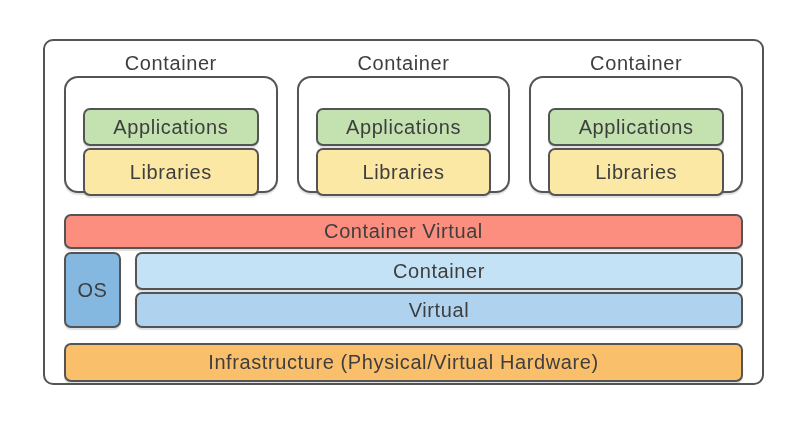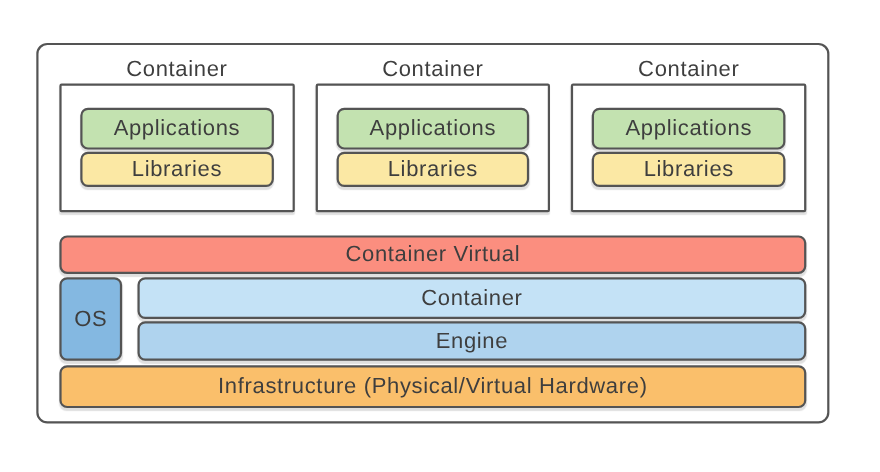--- a/index.html
+++ b/index.html
@@ -20,21 +20,21 @@
     position: relative;
     width: 800px;
     height: 429px;
     background: var(--canvas-bg);
     font-family: "Liberation Sans", sans-serif;
     color: var(--text);
     overflow: hidden;
   }
   .outer {
     position: absolute;
-    left: 33px;
+    left: 43px;
     top: 39px;
     width: 721px;
     height: 346px;
     border: 2px solid var(--border);
     border-radius: 10px;
     background: var(--canvas-bg);
     padding: 9px 19px 0 19px;
   }
   .containers-row {
     display: flex;
@@ -45,54 +45,54 @@
     height: 26px;
     display: flex;
     align-items: center;
     justify-content: center;
     font-size: 20px;
     letter-spacing: 0.6px;
   }
   .container-box {
     height: 117px;
     border: 2px solid var(--border);
-    border-radius: 2px;
+    border-radius: 14px;
     background: var(--canvas-bg);
-    padding: 20px 17px 0 17px;
+    padding: 30px 17px 0 17px;
     box-shadow: 0 2px 1px rgba(80,80,80,0.18);
   }
   .box {
     border: 2px solid var(--border);
     border-radius: 7px;
     display: flex;
     align-items: center;
     justify-content: center;
     font-size: 20px;
     letter-spacing: 0.6px;
     box-shadow: 0 2px 1px rgba(80,80,80,0.18);
   }
   .applications-box { height: 38px; background: var(--applications); margin-bottom: 2px; }
-  .libraries-box { height: 32px; background: var(--libraries); }
+  .libraries-box { height: 48px; background: var(--libraries); }
   .engine-bar { margin-top: 21px; height: 35px; background: var(--engine); }
   .os-row {
     display: flex;
     gap: 14px;
     margin-top: 3px;
     height: 76px;
   }
   .os-box { width: 57px; height: 76px; background: var(--os); }
   .sk-col {
     flex: 1;
     display: flex;
     flex-direction: column;
     gap: 2px;
   }
   .services-bar { height: 38px; background: var(--services); }
   .kernel-bar { flex: 1; background: var(--kernel); }
-  .infra-bar { margin-top: 4px; height: 39px; background: var(--infrastructure); }
+  .infra-bar { margin-top: 15px; height: 39px; background: var(--infrastructure); }
 </style>
 </head>
 <body>
 
 <div class="canvas">
   <div class="outer">
 
     <div class="containers-row">
 
       <div class="container-group">
@@ -139,21 +139,21 @@
 
     <div class="os-row">
       <div class="box os-box">
         <span>OS</span>
       </div>
       <div class="sk-col">
         <div class="box services-bar">
           <span>Container</span>
         </div>
         <div class="box kernel-bar">
-          <span>Engine</span>
+          <span>Virtual</span>
         </div>
       </div>
     </div>
 
     <div class="box infra-bar">
       <span>Infrastructure (Physical/Virtual Hardware)</span>
     </div>
 
   </div>
 </div>

